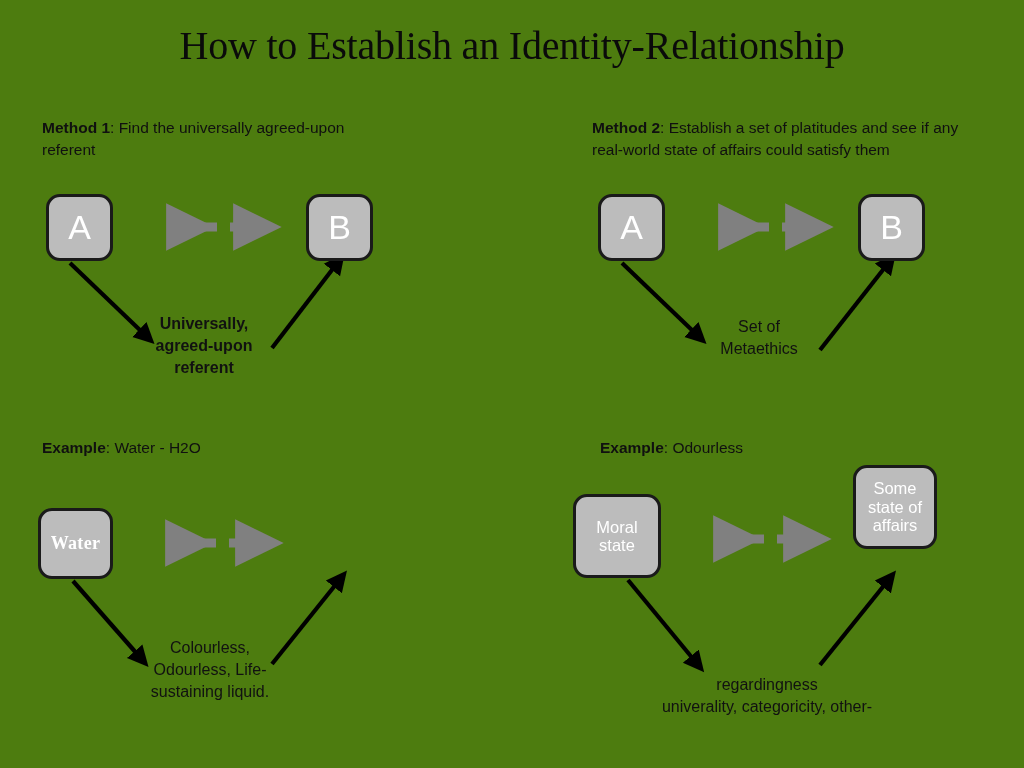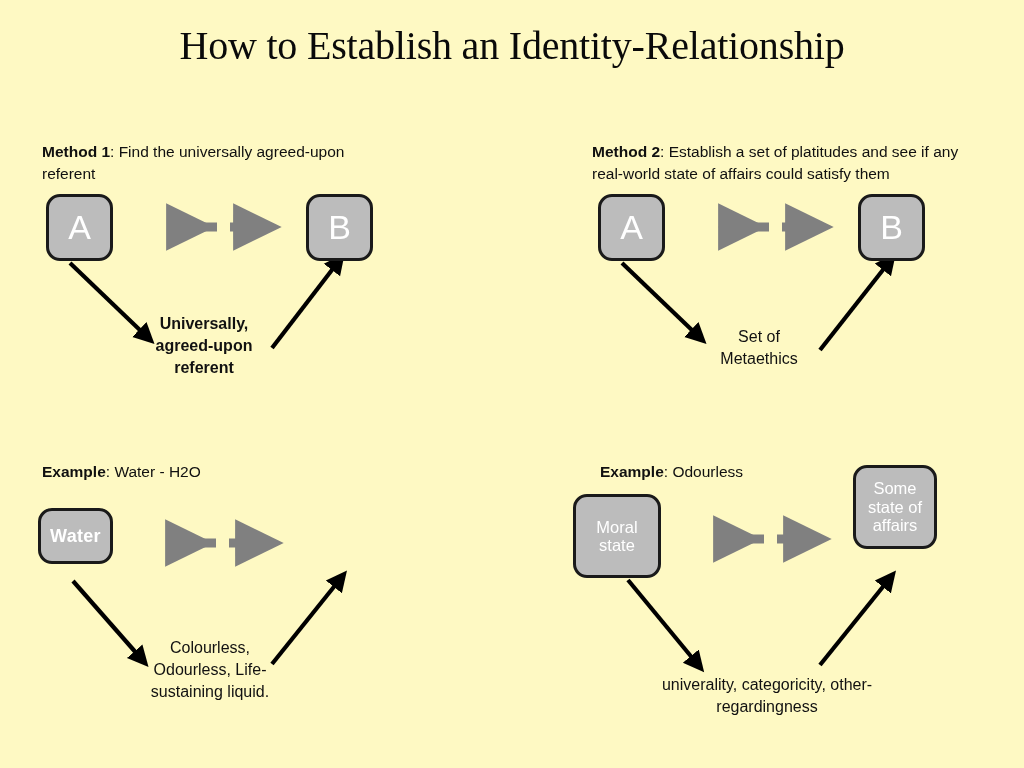--- a/index.html
+++ b/index.html
@@ -13,21 +13,21 @@
     height: 768px;
     overflow: hidden;
     font-family: "Liberation Sans", "DejaVu Sans", sans-serif;
     color: #111111;
     position: relative;
   }
   #slide {
     position: relative;
     width: 1024px;
     height: 768px;
-    background: #fef9c3;
+    background: #4d7c0f;
   }
 
   
   .slide-title {
     position: absolute;
     left: 0;
     top: 22px;
     width: 1024px;
     text-align: center;
     font-family: "Liberation Serif", "DejaVu Serif", serif;
@@ -38,21 +38,20 @@
     white-space: nowrap;
   }
 
   
   .section-head {
     position: absolute;
     font-size: 15.5px;
     line-height: 22px;
     color: #101010;
     font-weight: 400;
-    margin-top: 24px;
   }
   .section-head b {
     font-weight: bold;
   }
   .head-m1 { left: 42px;  top: 117px; width: 330px; }
   .head-m2 { left: 592px; top: 117px; width: 400px; }
   .head-ex1 { left: 42px;  top: 437px; width: 380px; }
   .head-ex2 { left: 600px; top: 437px; width: 380px; }
 
   
@@ -84,36 +83,36 @@
     padding: 0 6px;
   }
 
   
   #box-a1 { left: 46px;  top: 194px; width: 67px; height: 67px; }
   #box-b1 { left: 306px; top: 194px; width: 67px; height: 67px; }
   
   #box-a2 { left: 598px; top: 194px; width: 67px; height: 67px; }
   #box-b2 { left: 858px; top: 194px; width: 67px; height: 67px; }
   
-  #box-water { left: 38px;  top: 508px; width: 75px; height: 56px; }
+  #box-water { left: 38px;  top: 508px; width: 75px; height: 71px; font-family: Liberation Serif, serif; }
   #box-h2o   { left: 306px; top: 508px; width: 75px; height: 71px; }
   
   #box-moral  { left: 573px; top: 494px; width: 88px; height: 84px; }
   #box-soa    { left: 853px; top: 465px; width: 84px; height: 84px; }
 
   
   .caption {
     position: absolute;
     text-align: center;
     font-size: 16px;
     line-height: 22px;
     color: #111111;
   }
   #cap-1 { left: 140px; top: 313px; width: 128px; font-weight: bold; }
-  #cap-2 { left: 700px; top: 326px; width: 118px; }
+  #cap-2 { left: 700px; top: 316px; width: 118px; }
   #cap-3 { left: 143px; top: 637px; width: 134px; }
   #cap-4 { left: 635px; top: 674px; width: 264px; }
 
   
   #arrows {
     position: absolute;
     left: 0;
     top: 0;
     width: 1024px;
     height: 768px;
@@ -239,17 +238,17 @@
     </span>
   </div>
   <div class="node-box" id="box-soa">
     <span class="node-phrase">
       <span>Some</span><br>
       <span>state of</span><br>
       <span>affairs</span>
     </span>
   </div>
   <div class="caption" id="cap-4">
+    <div>regardingness</div>
     <div>univerality, categoricity, other-</div>
-    <div>regardingness</div>
   </div>
 
 </div>
 
 </body></html>

